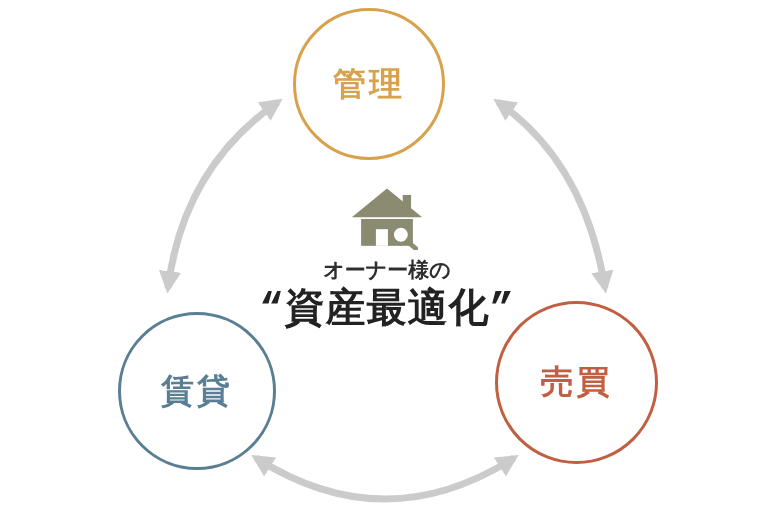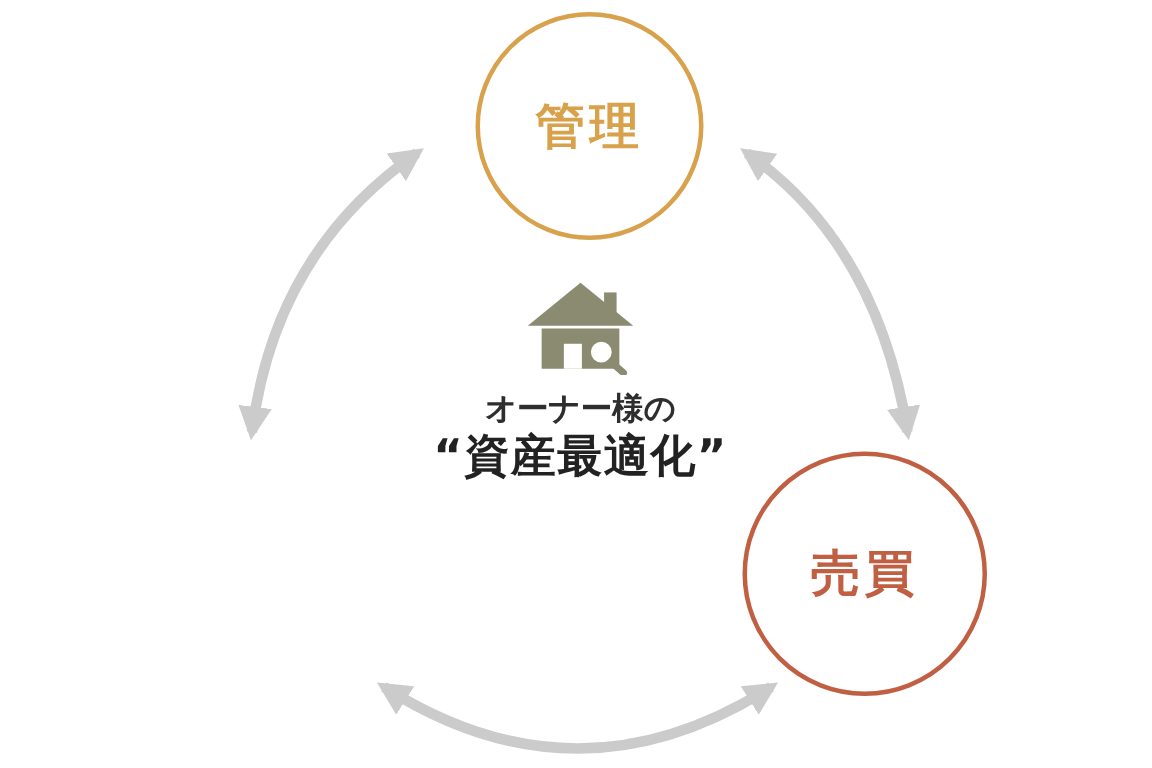--- a/index.html
+++ b/index.html
@@ -30,21 +30,21 @@
     align-items: center;
     justify-content: center;
     box-sizing: border-box;
   }
   .node span {
     font-size: 33px;
     font-weight: 700;
     letter-spacing: 3px;
   }
   .node-management {
-    left: 317px;
+    left: 293px;
     top: 8px;
     width: 152px;
     height: 152px;
     border: 3px solid #D8A24C;
   }
   .node-management span { color: #D8A24C; }
   .node-rental {
     left: 118px;
     top: 312px;
     width: 158px;
@@ -60,35 +60,36 @@
     border: 3px solid #C15F43;
   }
   .node-sales span { color: #C15F43; }
   .center-block {
     position: absolute;
     left: 387px;
     top: 188px;
     transform: translateX(-50%);
     text-align: center;
     width: 320px;
+    font-family: Liberation Mono, monospace;
   }
   .center-block .icon-wrap {
     display: block;
     margin: 0 auto 8px auto;
     width: 74px;
     height: 62px;
   }
   .center-line1 {
     font-size: 21px;
     font-weight: 700;
     color: #2E2E2E;
     line-height: 1.35;
   }
   .center-line2 {
-    font-size: 30px;
+    font-size: 40px;
     font-weight: 700;
     color: #222222;
     line-height: 1.25;
     letter-spacing: 1px;
   }
 </style>
 </head>
 <body>
 
 <div class="canvas">
@@ -101,20 +102,23 @@
     </defs>
     <path d="M 168 288 Q 183 168 278 102" fill="none" stroke="#CBCBCB" stroke-width="7" marker-start="url(#ah)" marker-end="url(#ah)"></path>
     <path d="M 498 102 Q 585 163 605 288" fill="none" stroke="#CBCBCB" stroke-width="7" marker-start="url(#ah)" marker-end="url(#ah)"></path>
     <path d="M 256 458 Q 385 540 514 458" fill="none" stroke="#CBCBCB" stroke-width="7" marker-start="url(#ah)" marker-end="url(#ah)"></path>
   </svg>
 
   <div class="node node-management">
     <span>管理</span>
   </div>
 
+  <div class="node node-rental">
+    <span>賃貸</span>
+  </div>
 
   <div class="node node-sales">
     <span>売買</span>
   </div>
 
   <div class="center-block">
     <svg class="icon-wrap" viewBox="0 0 80 66">
 
       <rect x="57" y="7" width="9" height="18" fill="#8B8B71"></rect>
 

